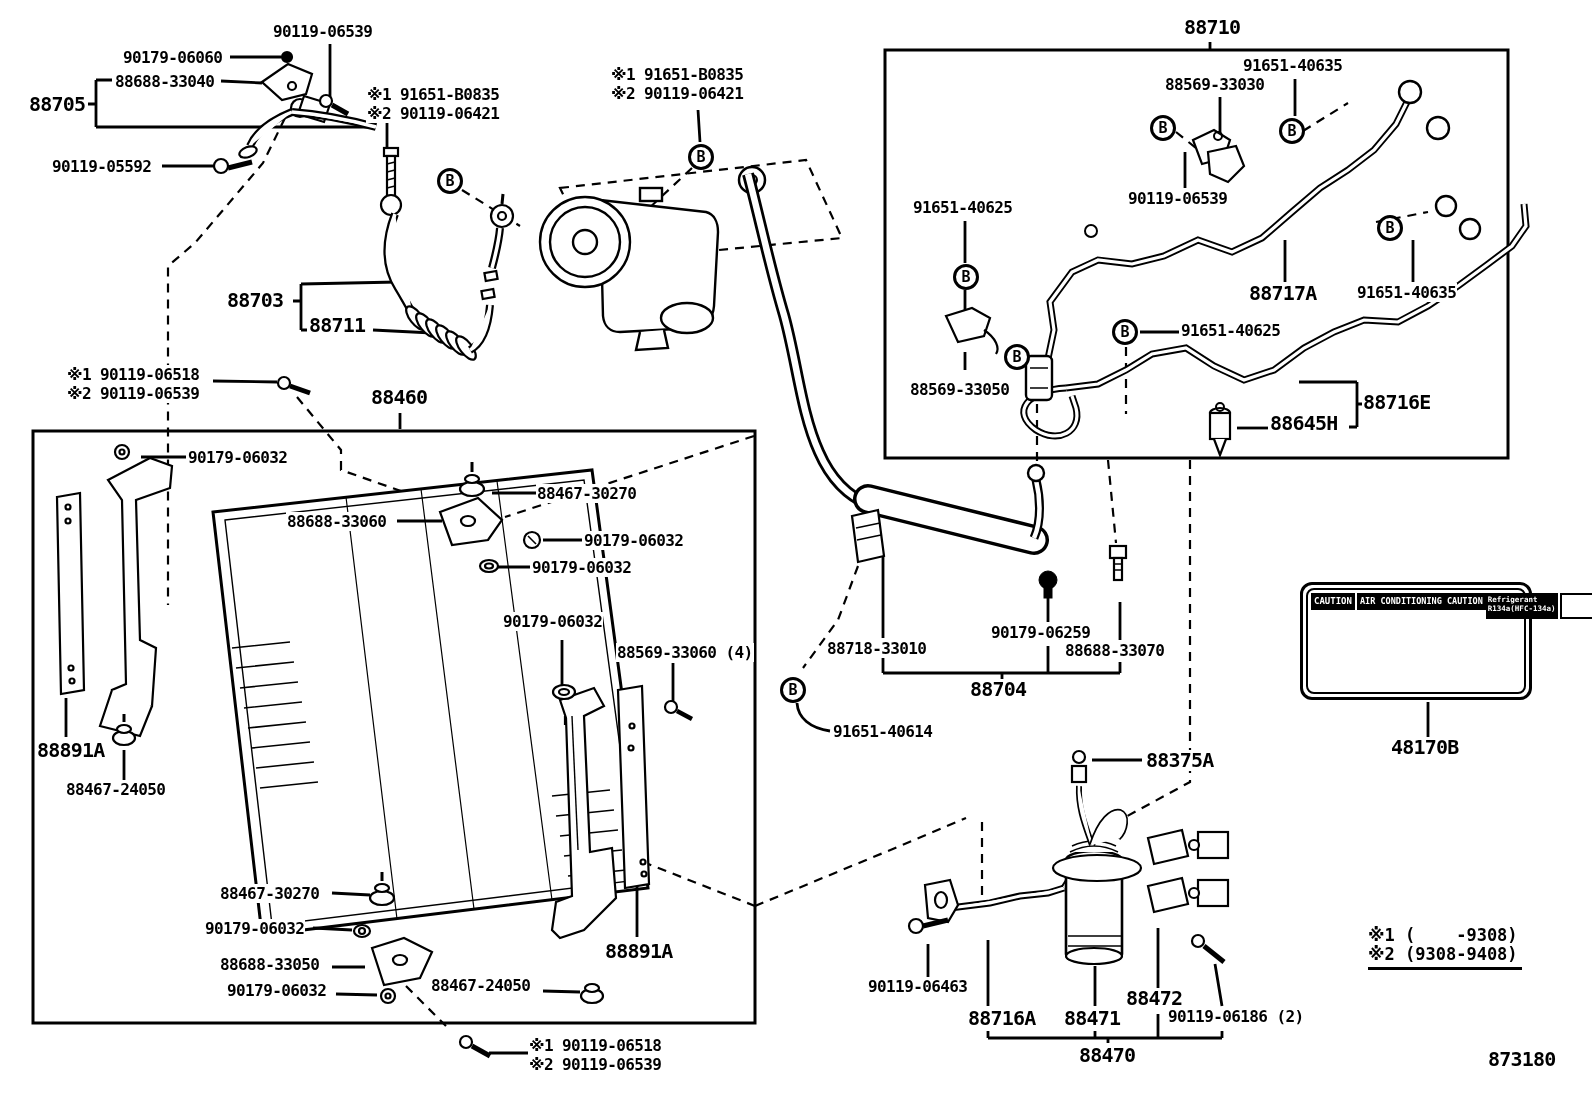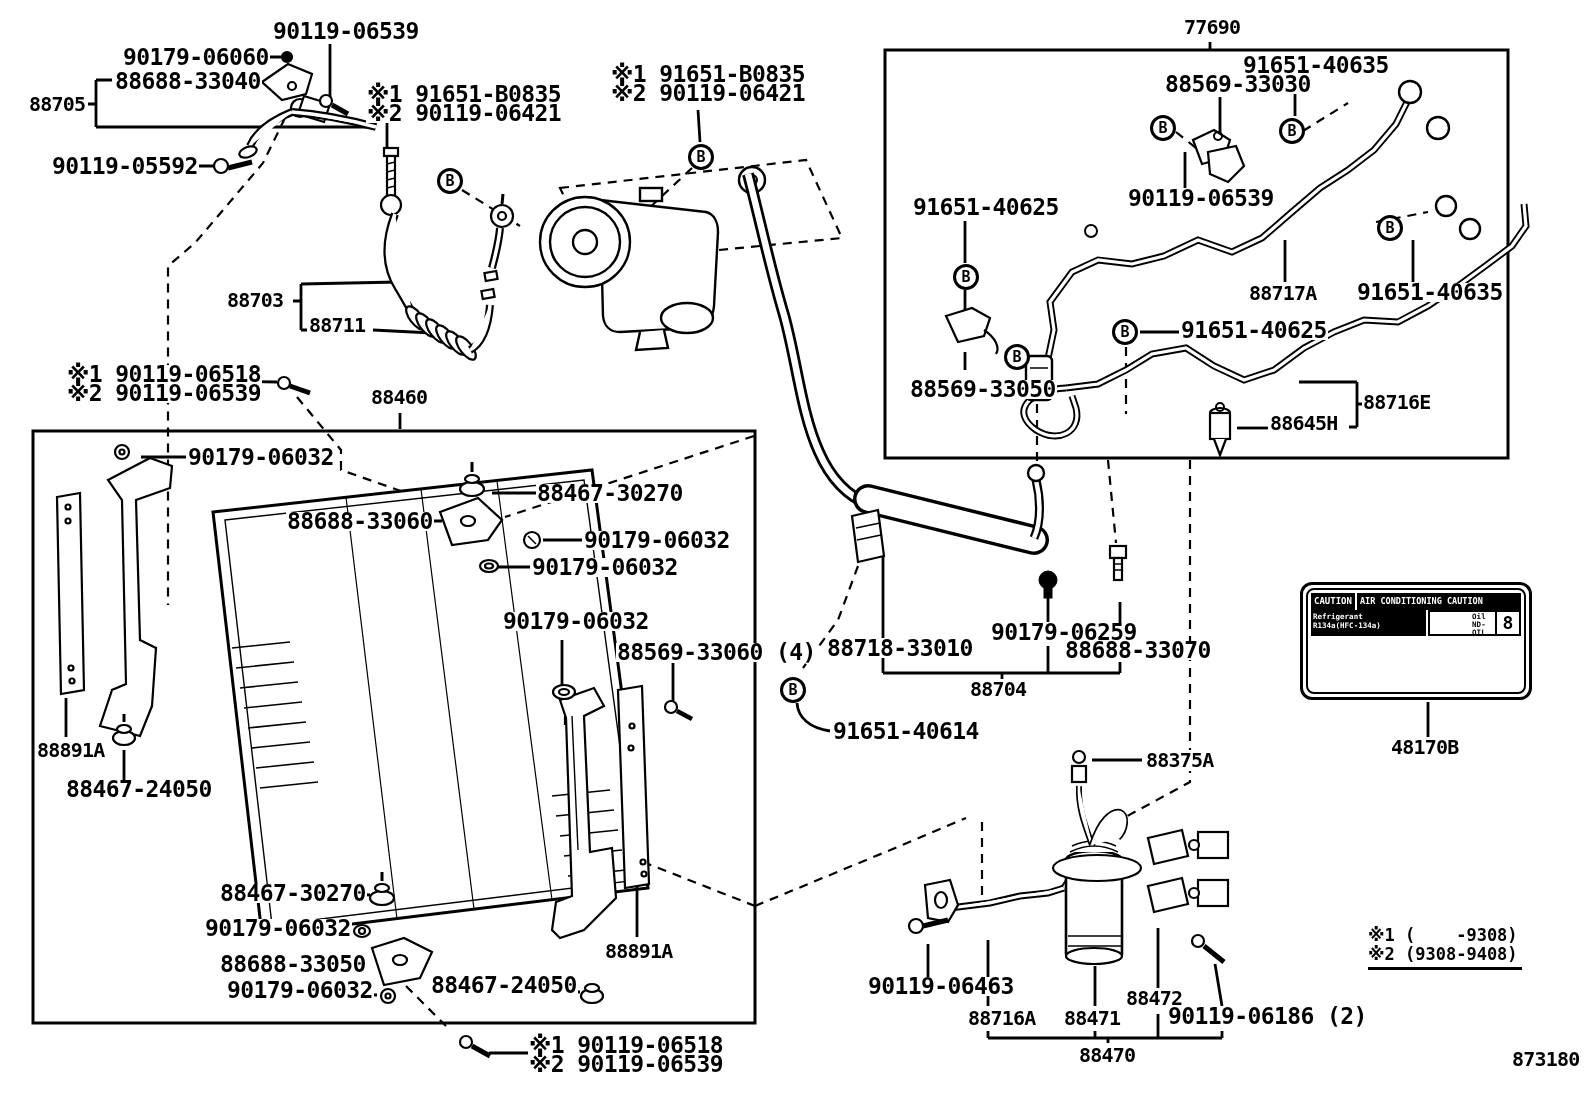--- a/index.html
+++ b/index.html
@@ -1,29 +1,29 @@
 <!DOCTYPE html>
 <html><head>
 <meta charset="utf-8">
 <style>
   html,body{margin:0;padding:0;background:#fff;}
   #stage{position:relative;width:1592px;height:1099px;background:#fff;overflow:hidden;
          font-family:"DejaVu Sans Mono","DejaVu Sans",monospace;}
   #linework{position:absolute;left:0;top:0;}
-  .plabel{position:absolute;font-weight:bold;font-size:23px;line-height:19px;color:#000;
+  .plabel{position:absolute;font-weight:bold;font-size:16px;line-height:19px;color:#000;
           white-space:pre;letter-spacing:-0.6px;background:#fff;padding:0 1px;z-index:3;}
   .plabel.lg{font-size:20px;line-height:21px;letter-spacing:-0.8px;}
   .bmark{position:absolute;width:26px;height:26px;border:3px solid #000;border-radius:50%;
          background:#fff;color:#000;font-weight:bold;font-size:15px;line-height:20px;
          text-align:center;z-index:3;box-sizing:border-box;}
   
   #caution{position:absolute;left:1300px;top:582px;width:232px;height:118px;
            border:3px solid #000;border-radius:12px;background:#fff;z-index:3;box-sizing:border-box;}
   #caution .inner{position:absolute;left:3px;top:3px;right:3px;bottom:3px;border:2px solid #000;
-           border-radius:8px;padding:3px;box-sizing:border-box;display:flex;flex-direction:column;}
+           border-radius:8px;padding:3px;box-sizing:border-box;display:flex;flex-direction:row;}
   #caution .hdr{display:flex;gap:2px;height:17px;}
   #caution .hdr div{background:#000;color:#fff;font-weight:bold;font-size:9px;line-height:17px;
            padding:0 3px;white-space:nowrap;overflow:hidden;}
   #caution .hdr .h2{flex:1;font-size:8.5px;}
   #caution .main{flex:1;border:2px solid #000;margin:2px 0;display:flex;align-items:center;padding:0 3px;}
   #caution .main .big{font-size:37px;font-weight:bold;letter-spacing:-2px;line-height:40px;}
   #caution .main .use{font-size:16px;font-weight:bold;margin-left:5px;letter-spacing:-1px;}
   #caution .bot{display:flex;height:26px;}
   #caution .bot .ref{flex:1.25;background:#000;color:#fff;font-size:7.5px;font-weight:bold;
            line-height:9px;padding:2px 2px;white-space:nowrap;overflow:hidden;}
@@ -380,42 +380,42 @@
     <div class="plabel" style="left: 1064px; top: 641px;">88688-33070</div>
     <div class="plabel lg" style="left: 969px; top: 679px;">88704</div>
     <div class="plabel lg" style="left: 1145px; top: 750px;">88375A</div>
     <div class="plabel" style="left: 867px; top: 977px;">90119-06463</div>
     <div class="plabel lg" style="left: 967px; top: 1008px;">88716A</div>
     <div class="plabel lg" style="left: 1063px; top: 1008px;">88471</div>
     <div class="plabel lg" style="left: 1125px; top: 988px;">88472</div>
     <div class="plabel" style="left: 1167px; top: 1007px;">90119-06186 (2)</div>
     <div class="plabel lg" style="left: 1078px; top: 1045px;">88470</div>
     <div class="plabel lg" style="left: 1390px; top: 737px;">48170B</div>
-    <div class="plabel lg" style="left: 1183px; top: 17px;">77690</div>
+    <div class="plabel lg" style="left: 1183px; top: 17px;">88710</div>
     <div class="plabel" style="left: 1242px; top: 56px;">91651-40635</div>
     <div class="plabel" style="left: 1164px; top: 75px;">88569-33030</div>
     <div class="plabel" style="left: 1127px; top: 189px;">90119-06539</div>
     <div class="plabel" style="left: 912px; top: 198px;">91651-40625</div>
     <div class="plabel lg" style="left: 1248px; top: 283px;">88717A</div>
     <div class="plabel" style="left: 1356px; top: 283px;">91651-40635</div>
     <div class="plabel" style="left: 1180px; top: 321px;">91651-40625</div>
     <div class="plabel" style="left: 909px; top: 372px; margin-top: 8px;">88569-33050</div>
     <div class="plabel lg" style="left: 1362px; top: 392px;">88716E</div>
     <div class="plabel lg" style="left: 1269px; top: 413px;">88645H</div>
     <div class="plabel" style="left: 219px; top: 884px;">88467-30270</div>
     <div class="plabel" style="left: 204px; top: 919px;">90179-06032</div>
     <div class="plabel" style="left: 219px; top: 955px;">88688-33050</div>
     <div class="plabel" style="left: 226px; top: 981px;">90179-06032</div>
     <div class="plabel lg" style="left: 36px; top: 740px;">88891A</div>
     <div class="plabel" style="left: 65px; top: 780px;">88467-24050</div>
     <div class="plabel lg" style="left: 604px; top: 941px;">88891A</div>
     <div class="plabel" style="left: 430px; top: 976px;">88467-24050</div>
     <div class="plabel" style="left: 528px; top: 1036px;">※1 90119-06518
 ※2 90119-06539</div>
-    <div class="plabel lg" style="left: 1487px; top: 1049px; margin-left: 24px;">873180</div>
+    <div class="plabel lg" style="left: 1487px; top: 1049px;">873180</div>
     <div class="bmark" style="left: 437px; top: 168px;">B</div>
     <div class="bmark" style="left: 688px; top: 144px;">B</div>
     <div class="bmark" style="left: 1150px; top: 115px;">B</div>
     <div class="bmark" style="left: 1279px; top: 118px;">B</div>
     <div class="bmark" style="left: 1377px; top: 215px;">B</div>
     <div class="bmark" style="left: 953px; top: 264px;">B</div>
     <div class="bmark" style="left: 1004px; top: 344px;">B</div>
     <div class="bmark" style="left: 1112px; top: 319px;">B</div>
     <div class="bmark" style="left: 780px; top: 677px;">B</div>
   </div>

